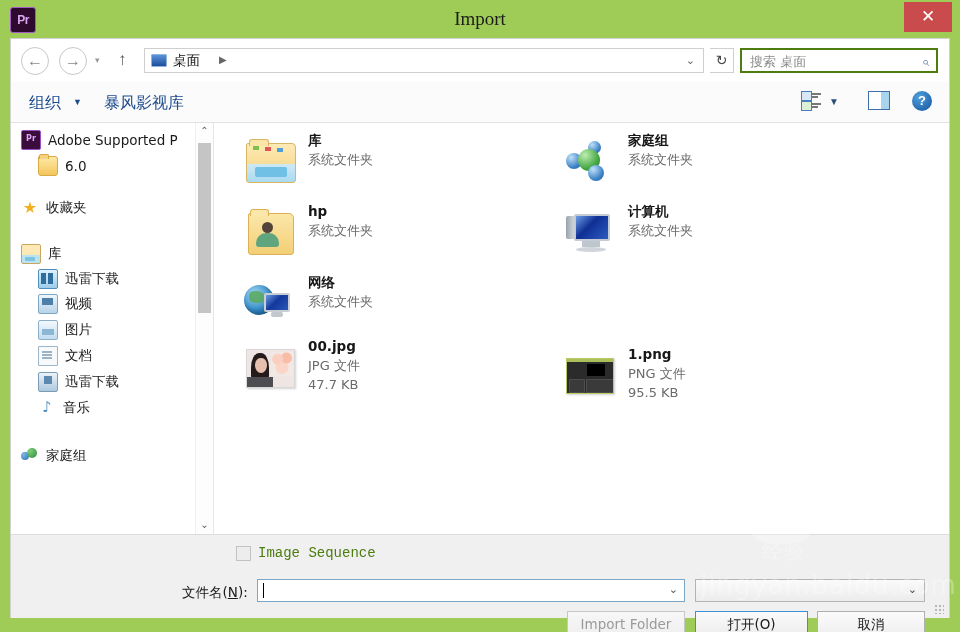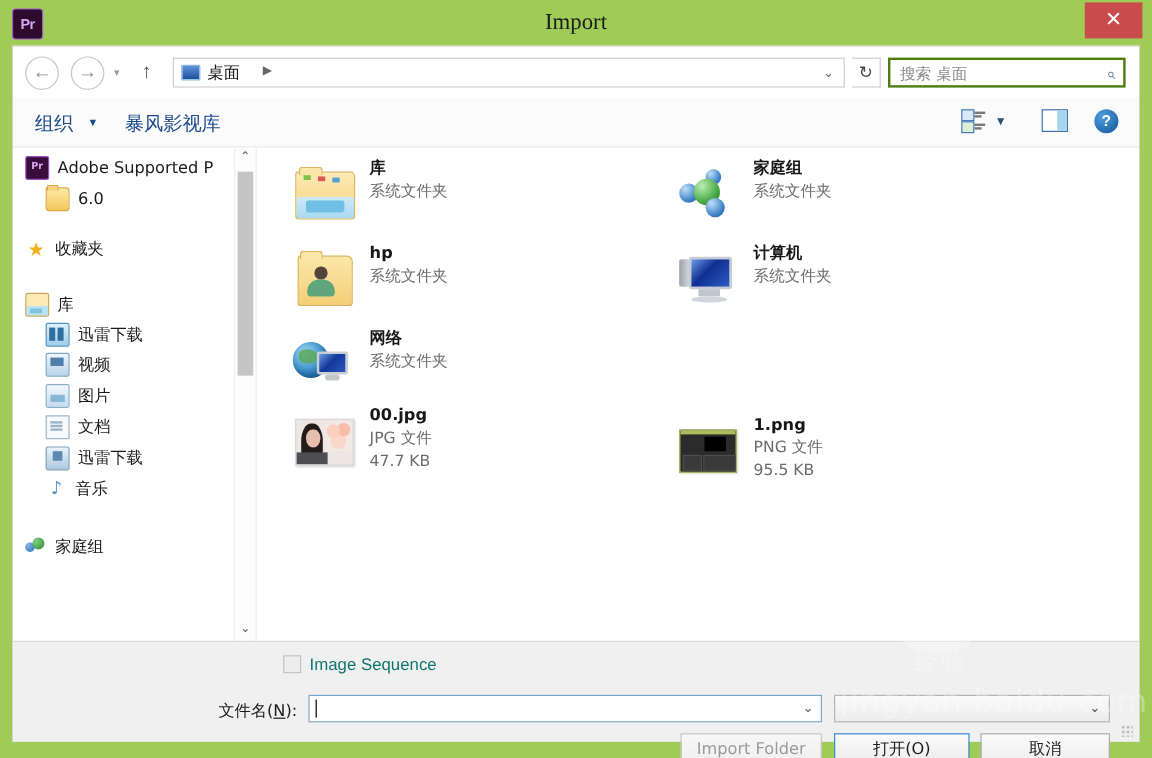--- a/index.html
+++ b/index.html
@@ -517,22 +517,22 @@
   .seq-wrap {
     position:absolute; left: 225px; top: 10px;
     display:flex; align-items:center; cursor:pointer;
   }
   .seq-box {
     width: 13px; height: 13px;
     border: 1px solid #c2c2c2; background: #ededed;
     margin-right: 7px;
   }
   .seq-label {
-    font-size: 14px; color: #0f766e;
-    font-family: Liberation Sans, sans-serif;
+    font-size: 14px; color: #4d7c0f;
+    font-family: Liberation Mono, monospace;
   }
   .fname-label {
     position:absolute; left: 171px; top: 49px;
     font-size: 13.5px; color: #1a1a1a;
     font-family: "DejaVu Sans", sans-serif;
   }
   .fname-label u { text-decoration: underline; }
   .fname-input {
     position:absolute; left: 246px; top: 44px;
     width: 428px; height: 23px;

